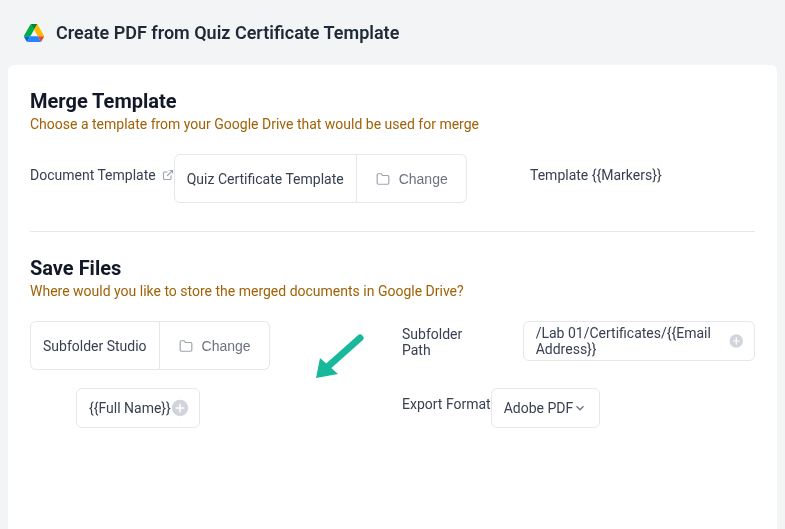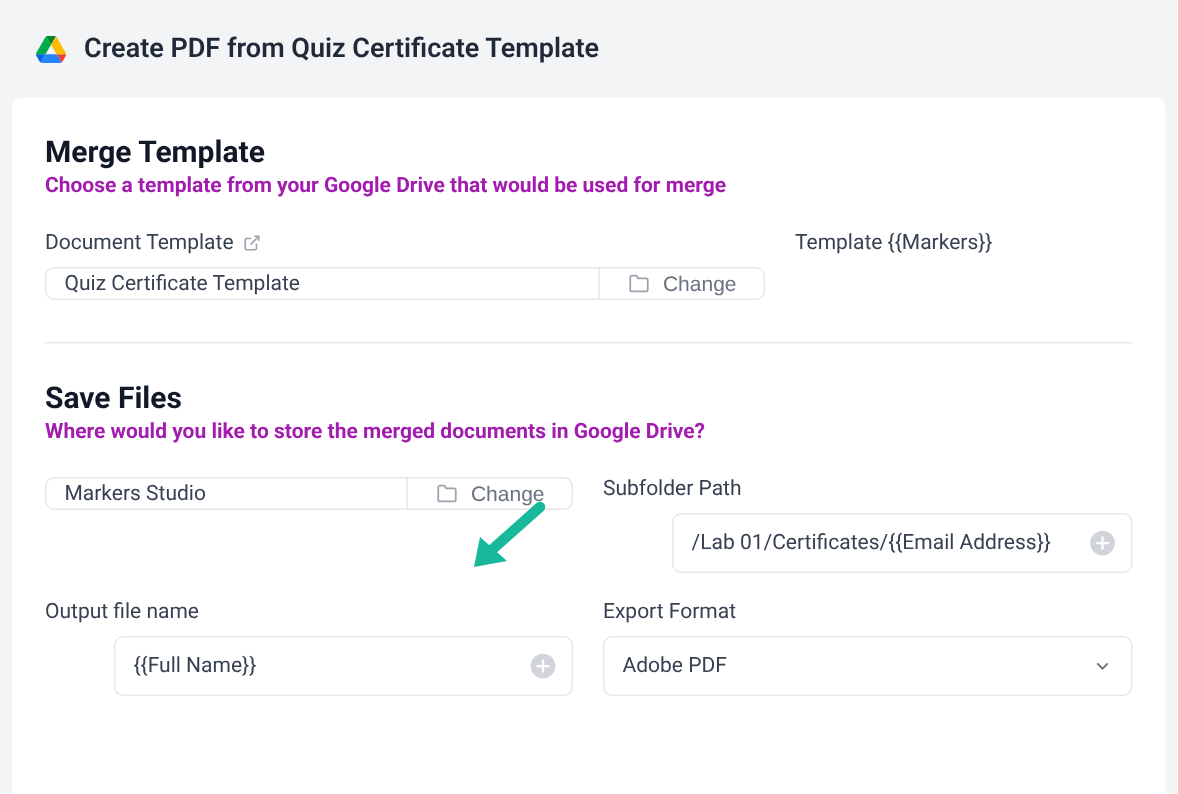--- a/index.html
+++ b/index.html
@@ -39,48 +39,46 @@
       position: relative;
     }
     .section-title {
       font-size: 20px;
       font-weight: 700;
       color: #111827;
       margin-bottom: 3px;
     }
     .section-sub {
       font-size: 14px;
-      color: #a21caf;
+      color: #a16207;
       margin-bottom: 22px;
-      font-weight: bold;
     }
     .row {
       display: flex;
       gap: 20px;
     }
     .field-group {
       display: flex;
-      flex-direction: column;
     }
     .field-label {
       font-size: 14px;
       color: #374151;
       margin-bottom: 8px;
       display: flex;
       align-items: center;
       gap: 6px;
     }
     .ext-link {
       width: 12px;
       height: 12px;
       color: #9ca3af;
     }
     .input-combo {
       display: flex;
-      height: 22px;
+      height: 49px;
     }
     .text-input {
       flex: 1;
       border: 1px solid #e5e7eb;
       border-radius: 6px 0 0 6px;
       padding: 0 12px;
       font-size: 14px;
       color: #374151;
       display: flex;
       align-items: center;
@@ -198,21 +196,21 @@
   </div>
 
   <hr class="divider">
 
   <div class="section-title">Save Files</div>
   <div class="section-sub">Where would you like to store the merged documents in Google Drive?</div>
 
   <div class="row" style="margin-bottom: 18px;">
     <div class="field-group" style="flex: 0 0 352px;">
       <div class="input-combo">
-        <div class="text-input">Markers Studio</div>
+        <div class="text-input">Subfolder Studio</div>
         <button class="change-btn">
           <svg class="folder-icon" viewBox="0 0 24 24" fill="none" stroke="currentColor" stroke-width="2">
             <path d="M22 19a2 2 0 0 1-2 2H4a2 2 0 0 1-2-2V5a2 2 0 0 1 2-2h5l2 3h9a2 2 0 0 1 2 2z"></path>
           </svg>
           <span>Change</span>
         </button>
       </div>
     </div>
 
     <div class="field-group" style="flex: 1;">
@@ -222,21 +220,20 @@
         <svg class="plus-badge" viewBox="0 0 24 24" fill="currentColor">
           <circle cx="12" cy="12" r="11"></circle>
           <path d="M12 7v10M7 12h10" stroke="#fff" stroke-width="2" stroke-linecap="round"></path>
         </svg>
       </div>
     </div>
   </div>
 
   <div class="row">
     <div class="field-group" style="flex: 0 0 352px;">
-      <div class="field-label">Output file name</div>
       <div class="input-with-trail">
         <span>{{Full Name}}</span>
         <svg class="plus-badge" viewBox="0 0 24 24" fill="currentColor">
           <circle cx="12" cy="12" r="11"></circle>
           <path d="M12 7v10M7 12h10" stroke="#fff" stroke-width="2" stroke-linecap="round"></path>
         </svg>
       </div>
     </div>
 
     <div class="field-group" style="flex: 1;">

